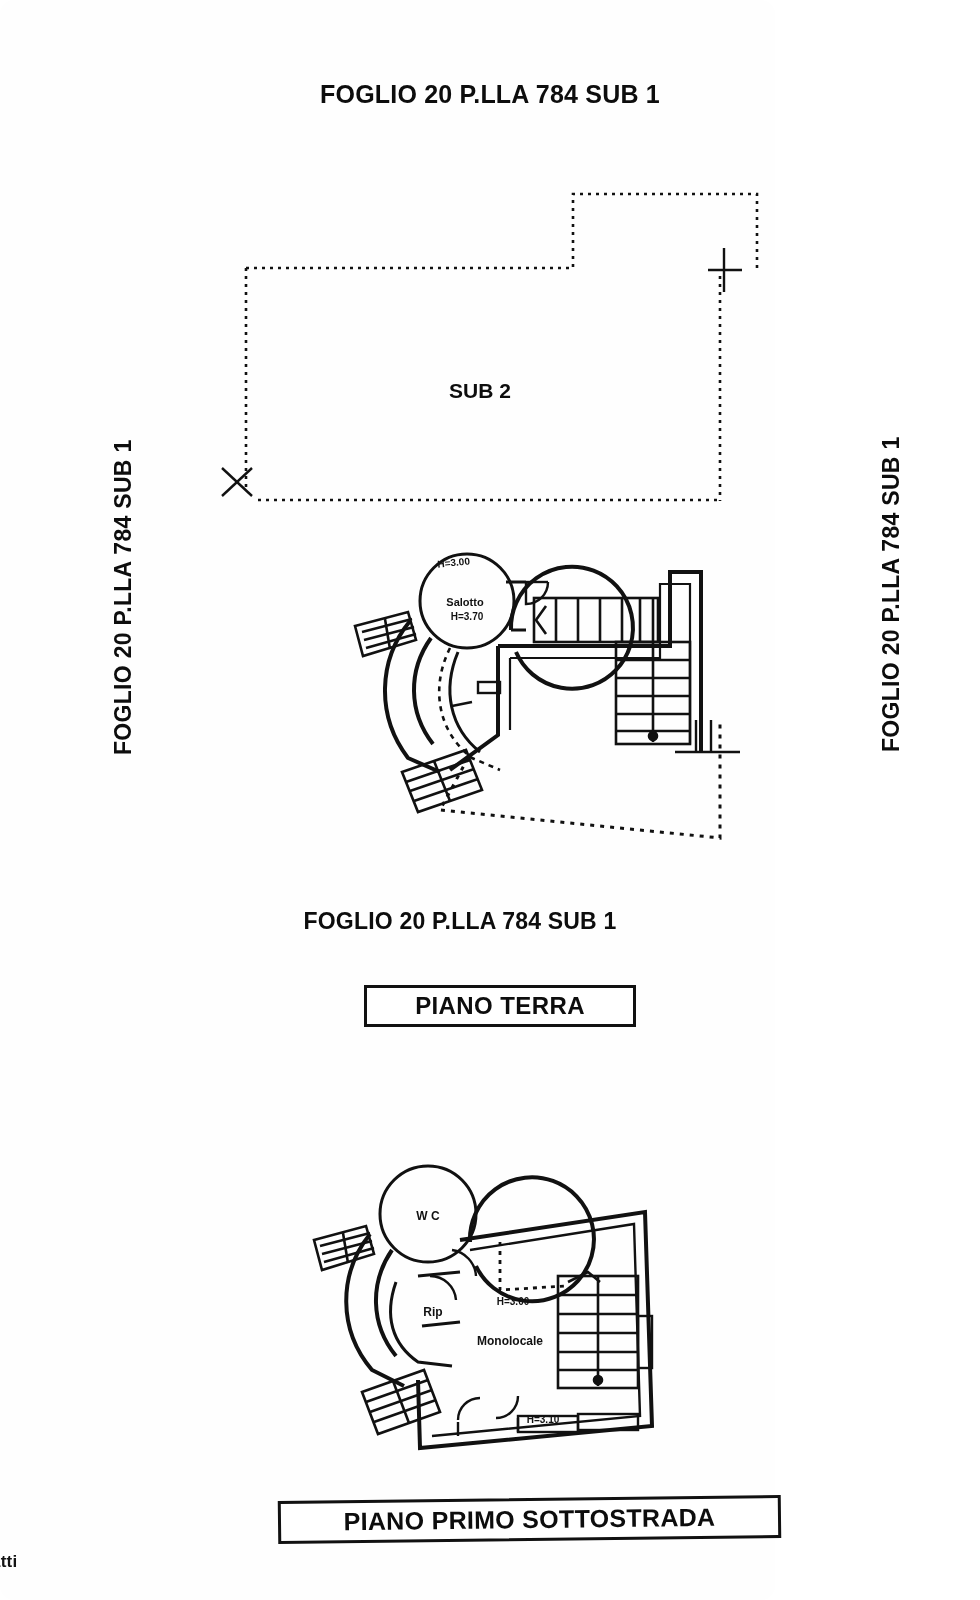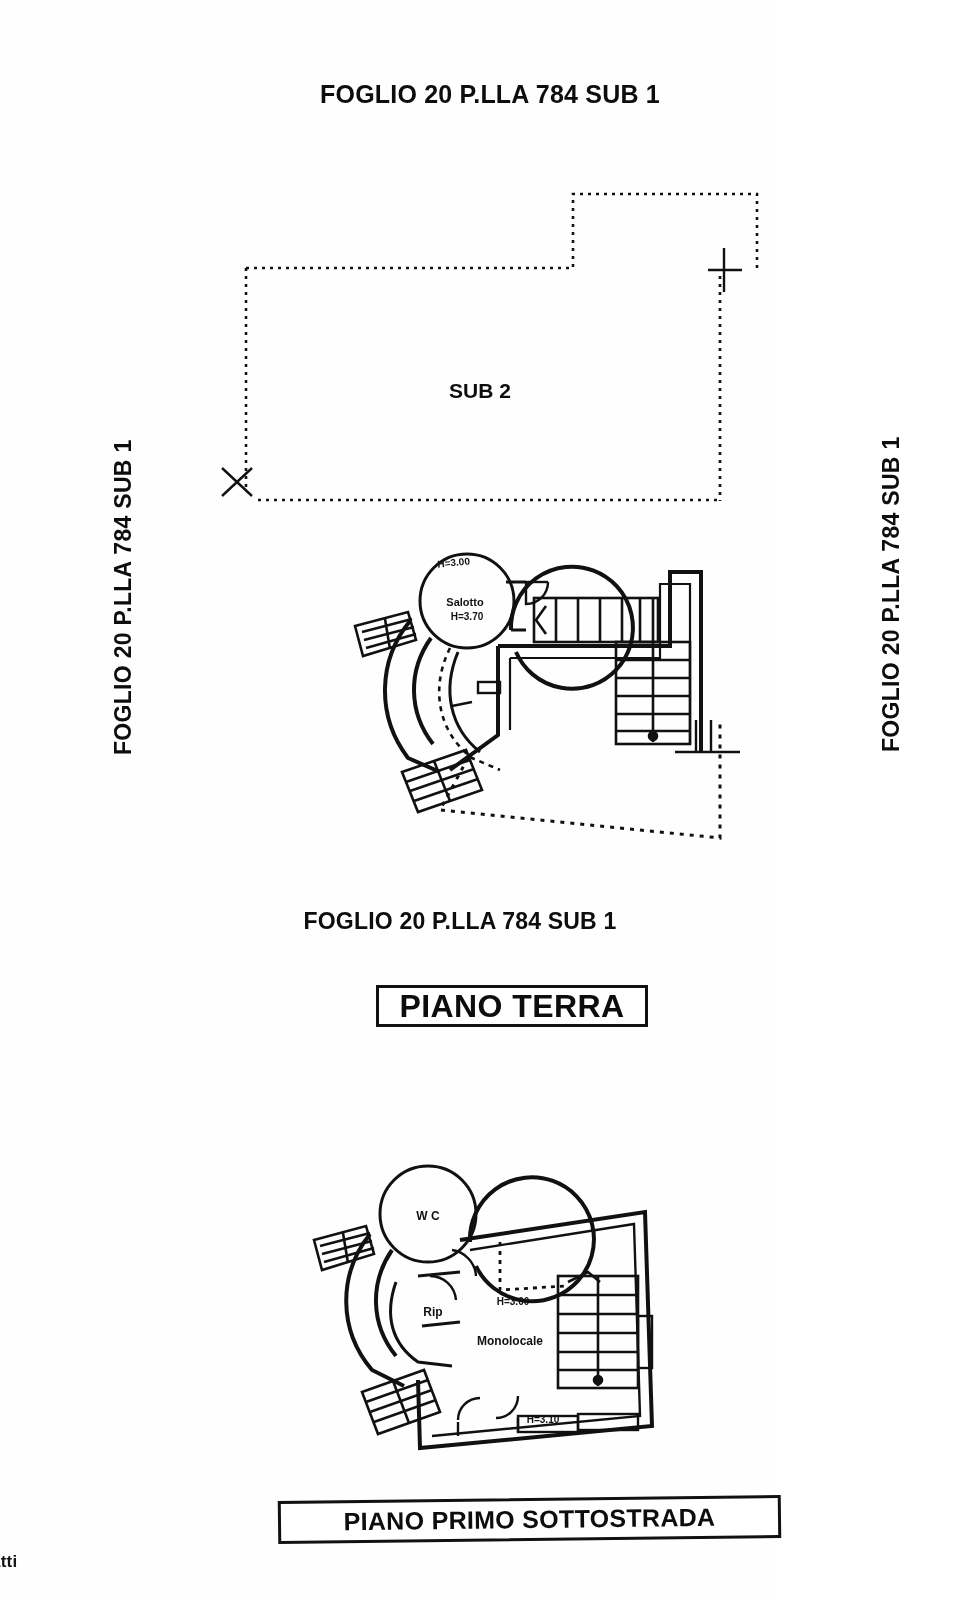--- a/index.html
+++ b/index.html
@@ -75,25 +75,25 @@
     position: absolute;
     border: 3px solid #111111;
     background: #ffffff;
     display: flex;
     align-items: center;
     justify-content: center;
     font-weight: 700;
     color: #0d0d0d;
   }
   #caption-piano-terra {
-    left: 376px;
+    left: 364px;
     top: 985px;
     width: 266px;
     height: 36px;
-    font-size: 32px;
+    font-size: 24px;
     letter-spacing: 0.4px;
     text-align: center;
   }
   #caption-piano-primo {
     left: 278px;
     top: 1498px;
     width: 497px;
     height: 37px;
     font-size: 25px;
     letter-spacing: 0.3px;

